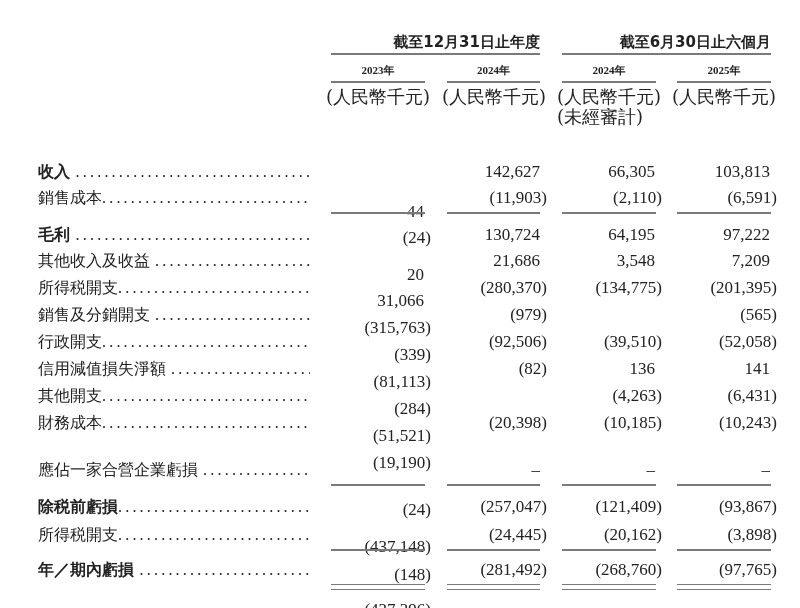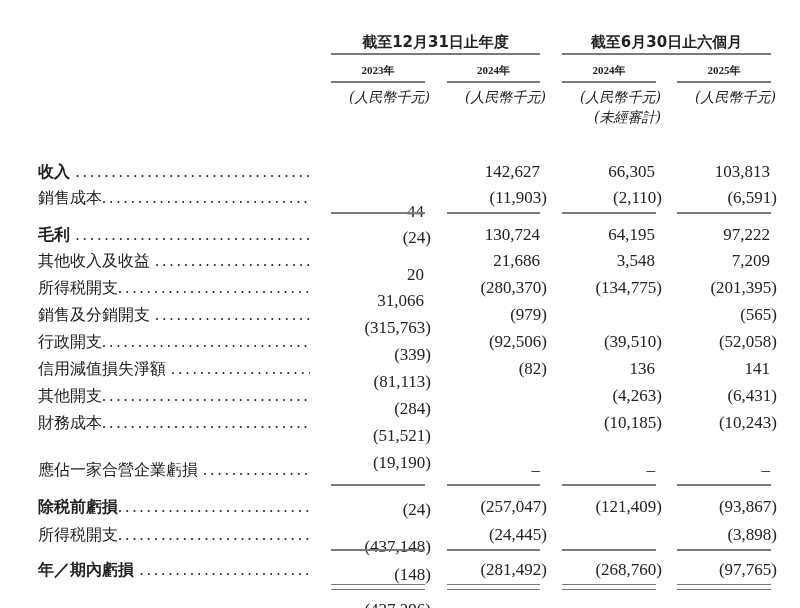--- a/index.html
+++ b/index.html
@@ -1,31 +1,31 @@
 <!DOCTYPE html>
 <html><head>
 <meta charset="utf-8">
 <style>
   html, body { margin: 0; padding: 0; }
   body {
     width: 800px; height: 608px; background: #ffffff; position: relative; overflow: hidden;
     font-family: "Liberation Serif", "DejaVu Serif", serif; color: #222222;
   }
   .group-head {
-    position: absolute; text-align: center; font-weight: bold; font-size: 15px;
+    position: absolute; text-align: right; font-weight: bold; font-size: 15px;
     font-family: "DejaVu Sans", sans-serif; top: 32px; height: 20px; line-height: 20px;
   }
   .group-line { position: absolute; height: 1.5px; background: #7a7a7a; top: 53px; }
   .year-head {
     position: absolute; text-align: center; font-weight: bold; font-size: 11px;
     top: 60px; height: 20px; line-height: 20px;
   }
   .year-line { position: absolute; height: 1.5px; background: #7a7a7a; top: 81px; }
   .unit {
-    position: absolute; text-align: right; font-style: italic; font-size: 14px;
+    position: absolute; text-align: left; font-size: 18px;
     font-family: "DejaVu Serif", serif; top: 87px; height: 20px; line-height: 20px; white-space: nowrap;
   }
   .unit2 { top: 107px; }
   .row { position: absolute; left: 0; width: 800px; height: 26px; }
   .label {
     position: absolute; left: 38px; width: 272px; height: 26px; line-height: 26px;
     font-size: 16px; font-family: "DejaVu Sans", sans-serif; white-space: nowrap; overflow: hidden;
   }
   .label.bold { font-weight: bold; }
   .label .dots { font-family: "Liberation Serif", serif; letter-spacing: 3.2px; font-weight: normal; }
@@ -137,20 +137,21 @@
 <div class="row" style="top:383px;">
   <div class="label"><span>其他開支</span><span class="dots">......................................</span></div>
   <div class="cell c0">(51,521)</div>
   <div class="cell c2">(4,263)</div>
   <div class="cell c3">(6,431)</div>
 </div>
 
 <div class="row" style="top:410px;">
   <div class="label"><span>財務成本</span><span class="dots">......................................</span></div>
   <div class="cell c0">(19,190)</div>
+  <div class="cell c1">(20,398)</div>
   <div class="cell c2">(10,185)</div>
   <div class="cell c3">(10,243)</div>
 </div>
 
 <div class="row" style="top:457px;">
   <div class="label"><span>應佔一家合營企業虧損</span> <span class="dots">......................................</span></div>
   <div class="cell c0">(24)</div>
   <div class="cell c1 pos">–</div>
   <div class="cell c2 pos">–</div>
   <div class="cell c3 pos">–</div>
@@ -165,20 +166,21 @@
   <div class="cell c0">(437,148)</div>
   <div class="cell c1">(257,047)</div>
   <div class="cell c2">(121,409)</div>
   <div class="cell c3">(93,867)</div>
 </div>
 
 <div class="row" style="top:522px;">
   <div class="label"><span>所得税開支</span><span class="dots">......................................</span></div>
   <div class="cell c0">(148)</div>
   <div class="cell c1">(24,445)</div>
+  <div class="cell c2">(20,162)</div>
   <div class="cell c3">(3,898)</div>
 </div>
 <div class="rule w0" style="top:549px;"></div>
 <div class="rule w1" style="top:549px;"></div>
 <div class="rule w2" style="top:549px;"></div>
 <div class="rule w3" style="top:549px;"></div>
 
 <div class="row" style="top:557px;">
   <div class="label bold"><span>年／期內虧損</span> <span class="dots">......................................</span></div>
   <div class="cell c0">(437,296)</div>

